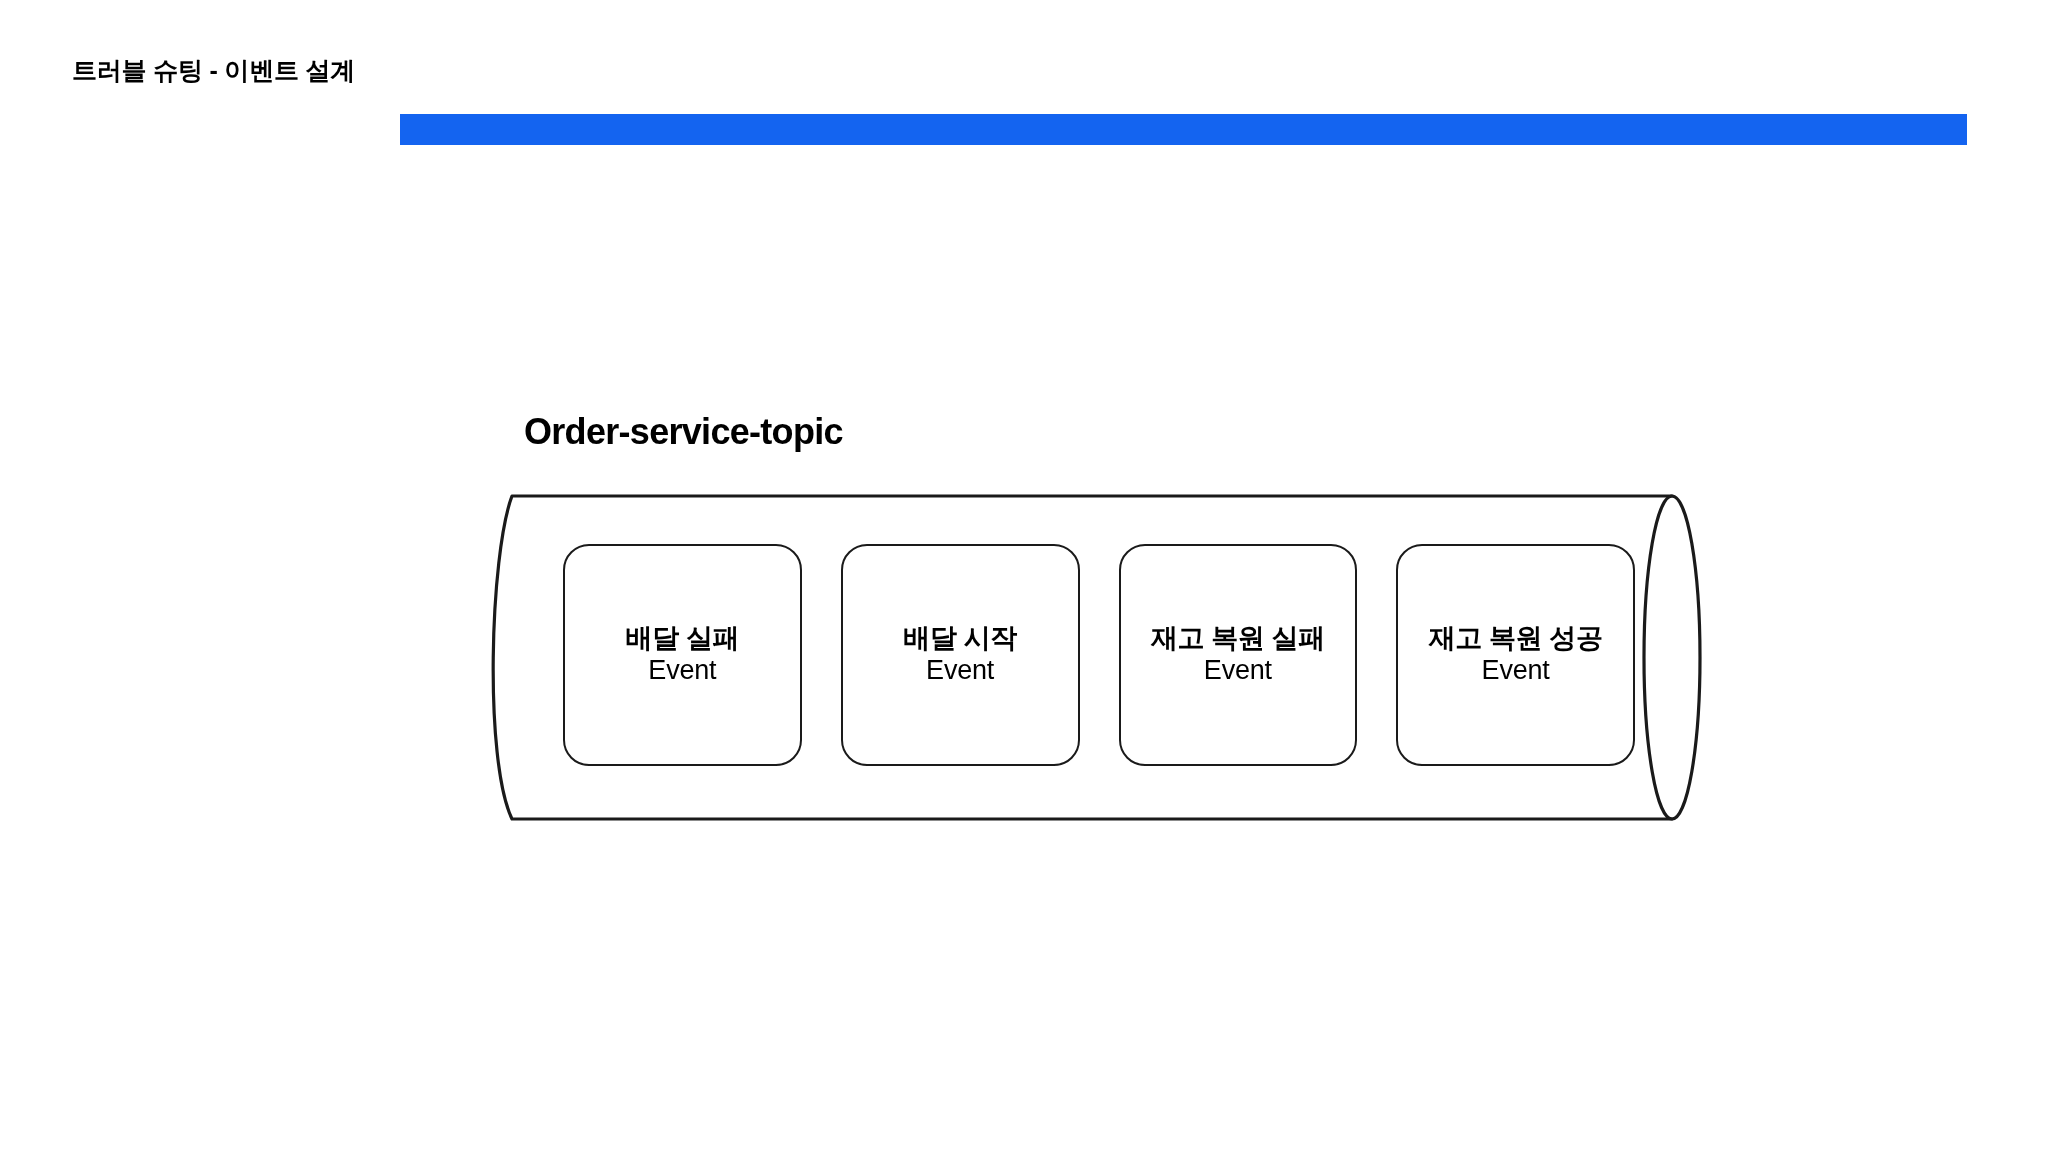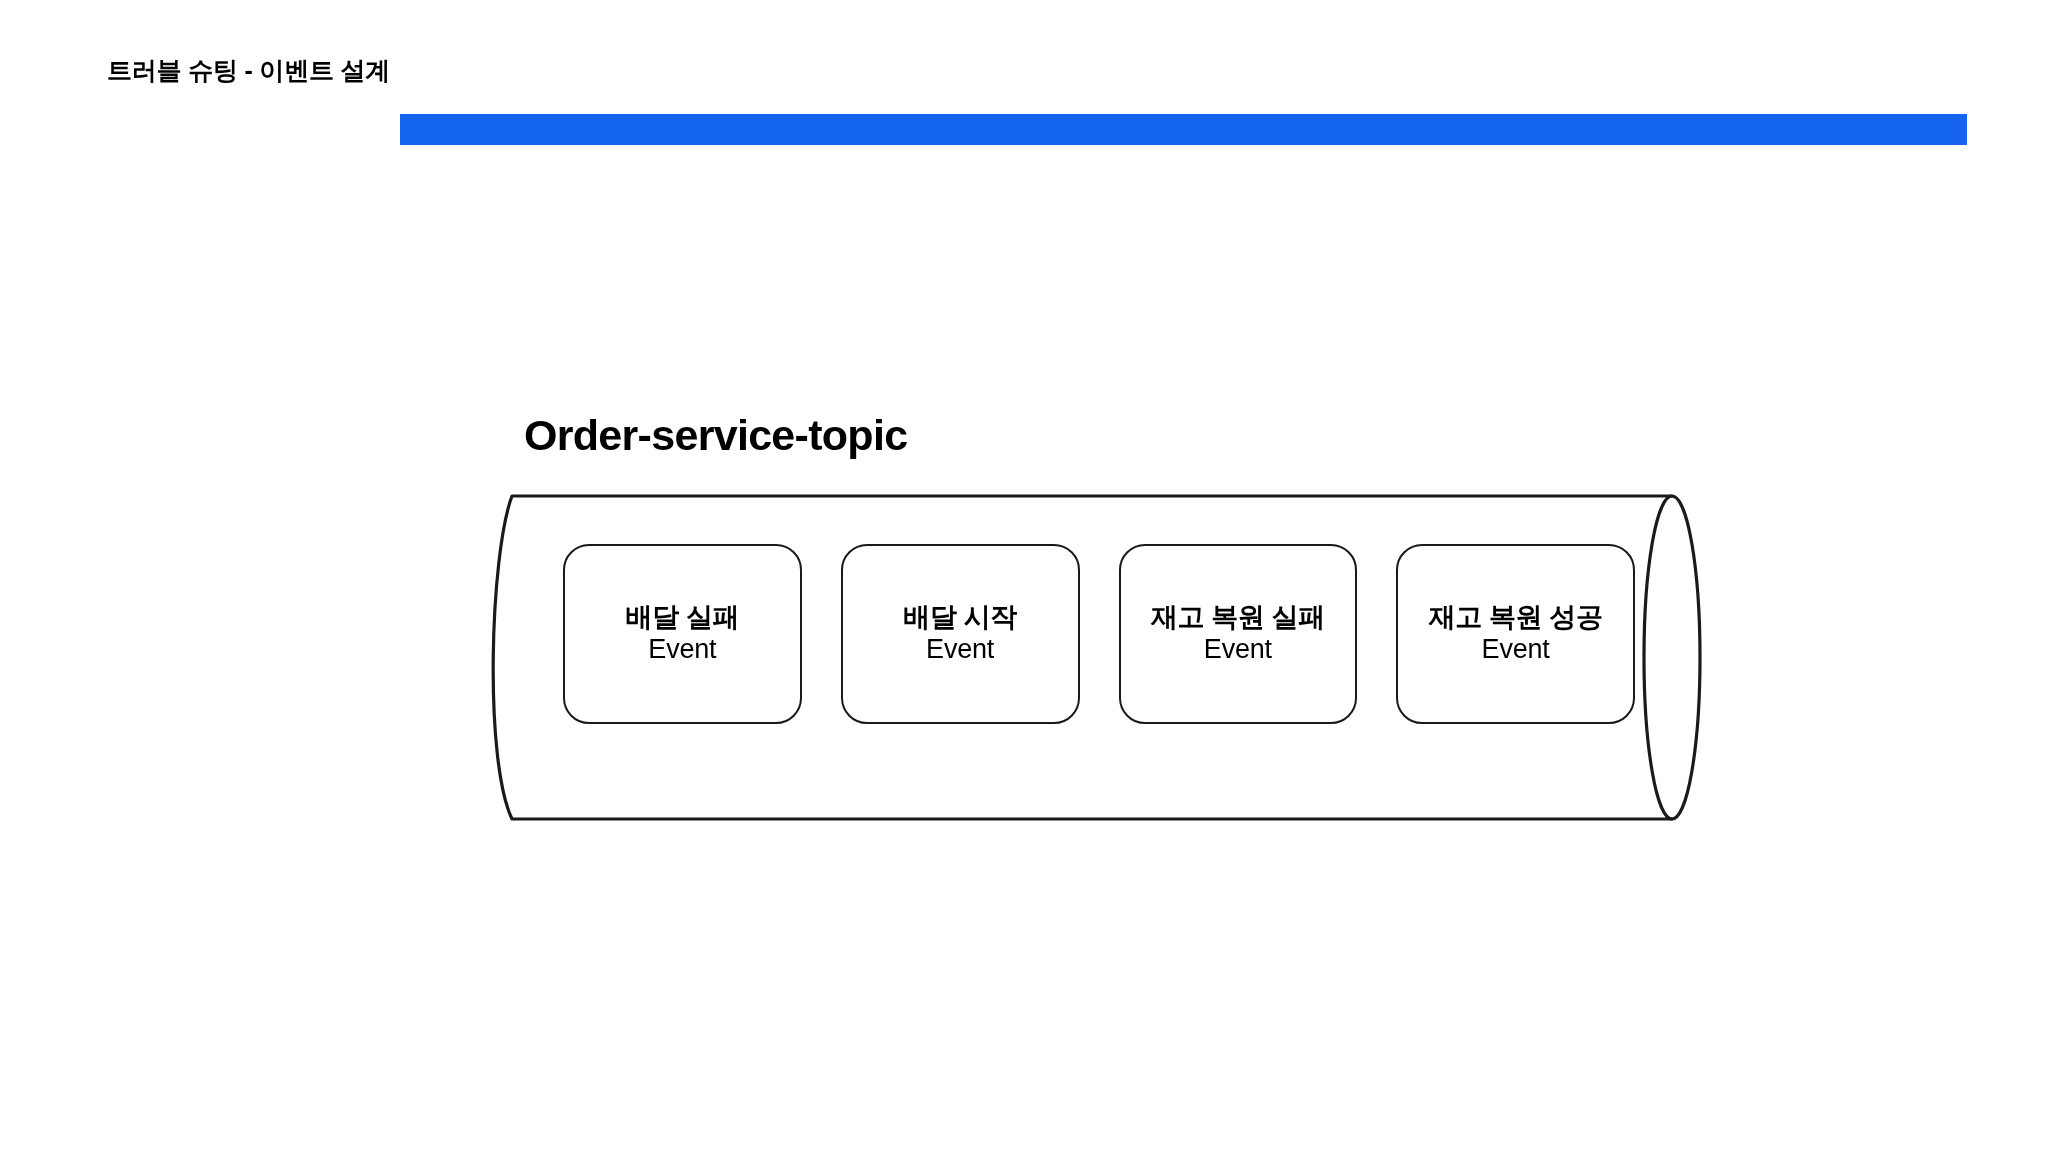--- a/index.html
+++ b/index.html
@@ -27,37 +27,36 @@
   #header-title {
     position: absolute;
     left: 72px;
     top: 50%;
     transform: translateY(-50%);
     font-size: 25px;
     font-weight: bold;
     letter-spacing: -0.2px;
     white-space: nowrap;
     line-height: 1;
-    margin-left: 35px;
   }
   #header-rule {
     position: absolute;
     left: 400px;
     top: 66px;
     width: 1567px;
     height: 31px;
     background: #1464f0;
   }
 
   
   #topic-title {
     position: absolute;
     left: 524px;
     top: 412px;
-    font-size: 43px;
+    font-size: 36px;
     font-weight: bold;
     letter-spacing: -0.7px;
     white-space: nowrap;
     line-height: 1.1;
   }
 
   
   #topic-cylinder {
     position: absolute;
     left: 470px;
@@ -78,21 +77,21 @@
     left: 563px;
     top: 544px;
     width: 1072px;
     height: 222px;
     display: flex;
     flex-direction: row;
     gap: 39px;
   }
   .event-box {
     flex: 1 1 0;
-    height: 180px;
+    height: 222px;
     box-sizing: border-box;
     border: 2.2px solid #1a1a1a;
     border-radius: 26px;
     background: #ffffff;
     display: flex;
     flex-direction: column;
     align-items: center;
     justify-content: center;
     line-height: 1.18;
   }

